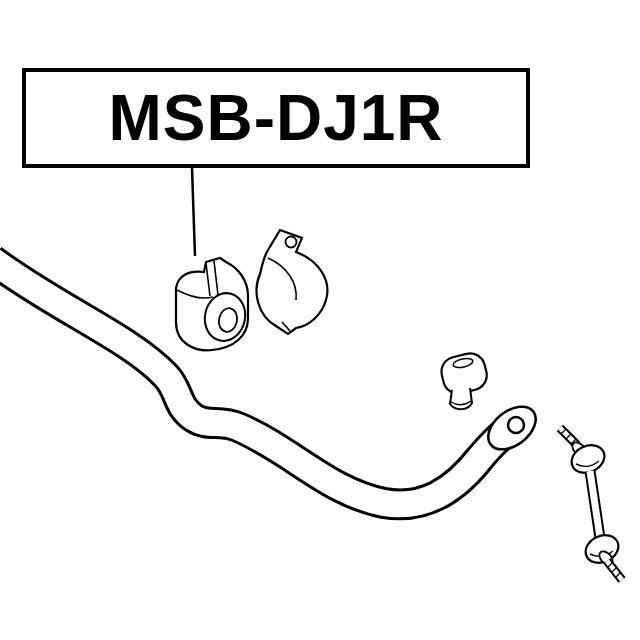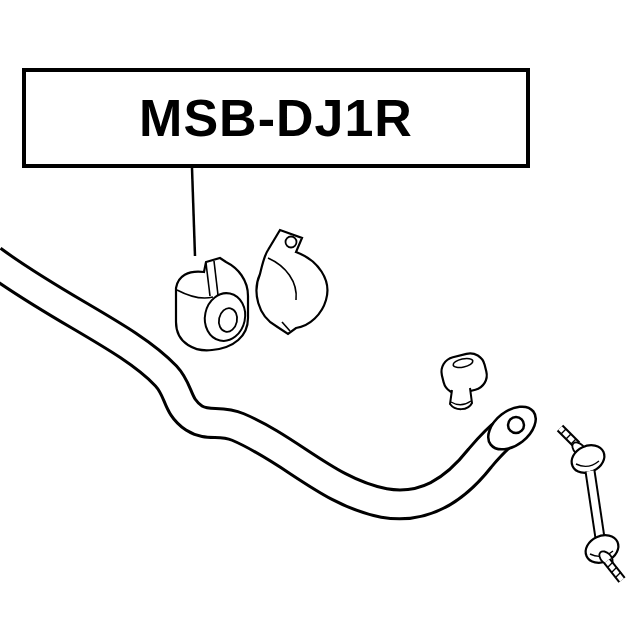--- a/index.html
+++ b/index.html
@@ -25,21 +25,21 @@
     box-sizing: border-box;
     border: 4px solid #000000;
     background: #ffffff;
     display: flex;
     align-items: center;
     justify-content: center;
   }
   .part-number {
     font-family: "Liberation Sans", sans-serif;
     font-weight: bold;
-    font-size: 52px;
+    font-size: 64px;
     letter-spacing: 1px;
     color: #000000;
     line-height: 1;
     white-space: nowrap;
   }
   svg.diagram {
     position: absolute;
     left: 0;
     top: 0;
     width: 640px;

